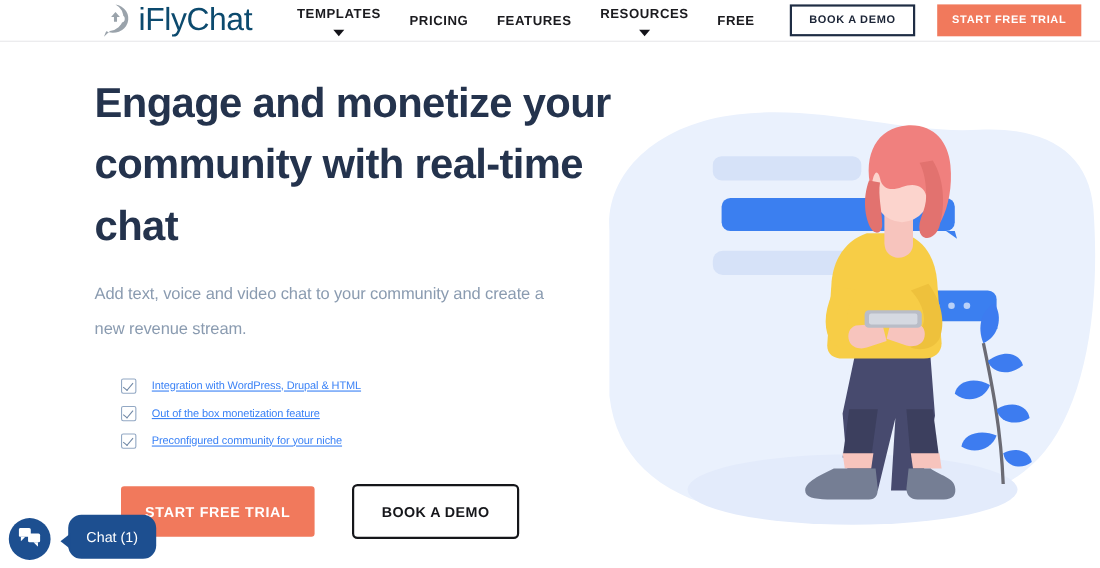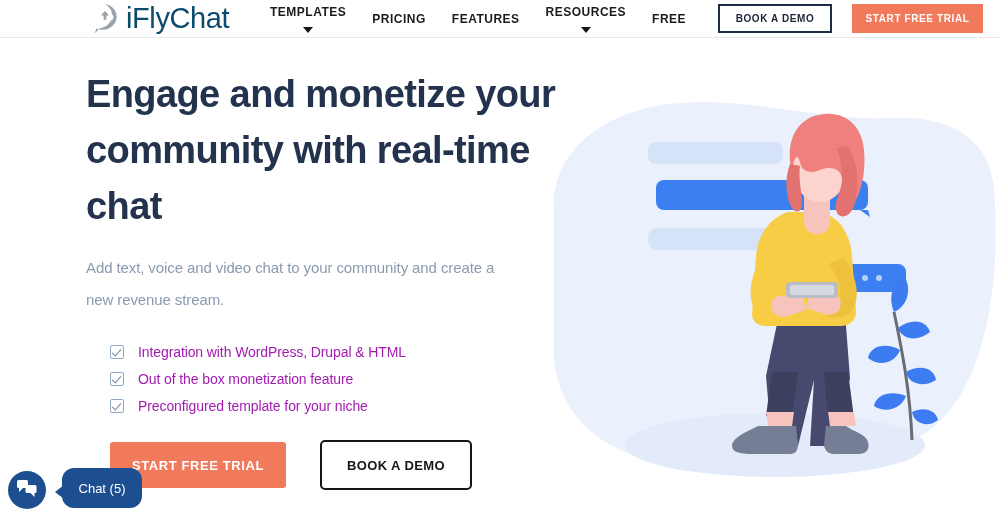--- a/index.html
+++ b/index.html
@@ -81,21 +81,21 @@
   .check-box {
     width: 14px; height: 14px; border: 1px solid #92a8c4;
     border-radius: 2px; position: relative; flex: 0 0 auto;
   }
   .check-box::after {
     content: ""; position: absolute;
     left: 3px; top: 1px; width: 4px; height: 8px;
     border-right: 1.6px solid #6f87a5; border-bottom: 1.6px solid #6f87a5;
     transform: rotate(40deg);
   }
-  .check-label { font-size: 14px; color: #a21caf; letter-spacing: -0.1px; }
+  .check-label { font-size: 10px; color: #3b82f6; letter-spacing: -0.1px; text-decoration: underline; }
 
   .cta-row { position: absolute; left: 110px; top: 440px; display: flex; align-items: center; }
   .btn-trial-hero {
     width: 176px; height: 46px; background: #f1795c;
     border: none; border-radius: 3px;
     display: flex; align-items: center; justify-content: center;
     font-size: 13px; font-weight: bold; letter-spacing: 0.6px;
     color: #fff; cursor: pointer;
   }
   .btn-demo-hero {
@@ -184,21 +184,21 @@
       <div class="check-row">
         <span class="check-box"></span>
         <span class="check-label">Integration with WordPress, Drupal &amp; HTML</span>
       </div>
       <div class="check-row">
         <span class="check-box"></span>
         <span class="check-label">Out of the box monetization feature</span>
       </div>
       <div class="check-row">
         <span class="check-box"></span>
-        <span class="check-label">Preconfigured template for your niche</span>
+        <span class="check-label">Preconfigured community for your niche</span>
       </div>
     </div>
   </div>
 
   <div class="cta-row">
     <div class="btn-trial-hero">START FREE TRIAL</div>
     <div class="btn-demo-hero">BOOK A DEMO</div>
   </div>
 
   <div class="illus">
@@ -253,21 +253,21 @@
 
       <path d="M272 112 c-8 -32 6 -56 32 -58 c24 -2 38 14 40 36 c2 20 -2 38 -8 50
                c-4 8 -14 10 -16 2 c-2 -8 4 -14 2 -24 c-2 -10 -12 -12 -22 -8 c-10 4 -18 2 -20 -8
                c-2 -8 -6 -8 -8 10 Z" fill="#f0807e"></path>
       <path d="M270 104 c-6 16 -4 34 2 44 c4 6 10 4 10 -4 c0 -12 -4 -26 -2 -38 Z" fill="#e2726f"></path>
       <path d="M328 86 c10 16 12 40 6 60 c-4 12 -16 14 -18 4 c-2 -10 6 -18 6 -32 c0 -12 -2 -22 -6 -30 Z" fill="#e2726f"></path>
     </svg>
   </div>
 
   <div class="chat-widget">
-    <div class="chat-bubble-tab">Chat (5)</div>
+    <div class="chat-bubble-tab">Chat (1)</div>
     <div class="chat-launcher">
       <span>
         <svg width="20" height="18" viewBox="0 0 20 18">
           <rect x="0" y="1" width="11" height="8" rx="1.5" fill="#ffffff"></rect>
           <path d="M2 9 L2 13 L6 9 Z" fill="#ffffff"></path>
           <rect x="8.5" y="6" width="11" height="8" rx="1.5" fill="#ffffff"></rect>
           <path d="M17.5 14 L17.5 18 L13.5 14 Z" fill="#ffffff"></path>
         </svg>
       </span>
     </div>

